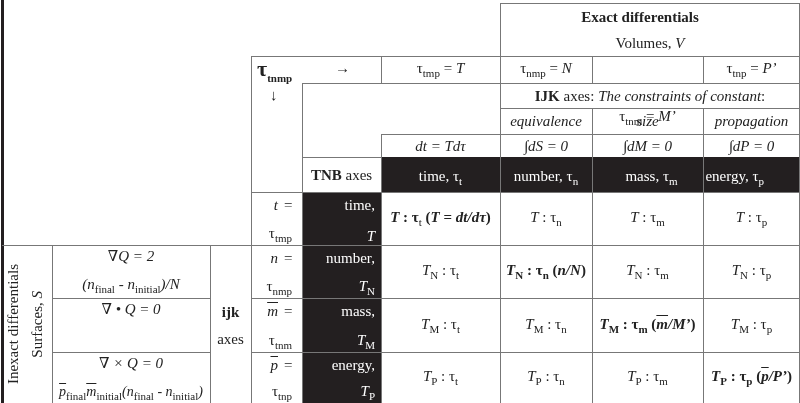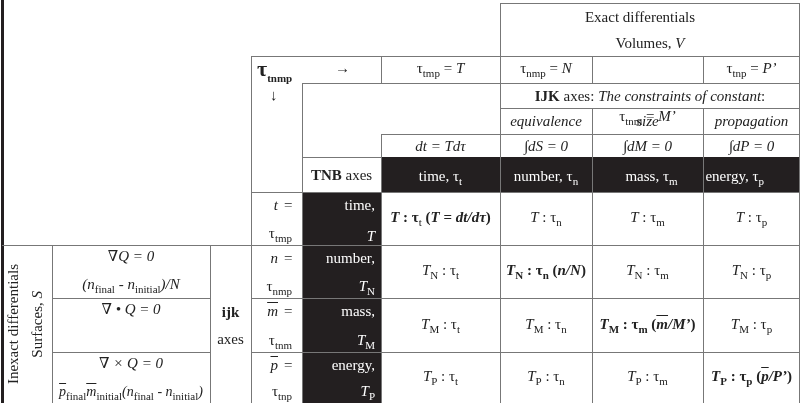--- a/index.html
+++ b/index.html
@@ -46,21 +46,21 @@
 
 <div class="ln" data-name="grid-line" style="left:2px;top:245px;width:798px;height:1px;"></div>
 <div class="ln" data-name="grid-line" style="left:52px;top:245px;width:1px;height:158px;"></div>
 <div class="ln" data-name="grid-line" style="left:210px;top:245px;width:1px;height:158px;"></div>
 <div class="ln" data-name="grid-line" style="left:52px;top:298px;width:158px;height:1px;"></div>
 <div class="ln" data-name="grid-line" style="left:251px;top:298px;width:549px;height:1px;"></div>
 <div class="ln" data-name="grid-line" style="left:52px;top:352px;width:158px;height:1px;"></div>
 <div class="ln" data-name="grid-line" style="left:251px;top:352px;width:549px;height:1px;"></div>
 <div class="ln" data-name="right-border" style="left:799px;top:3px;width:1px;height:400px;"></div>
 
-<div class="c" data-name="exact-differentials-header" style="left:500px;top:4px;width:280px;height:26px;">
+<div class="c" data-name="exact-differentials-header" style="left:500px;top:4px;width:280px;height:26px;font-weight:bold;">
   <span data-name="exact-differentials-label">Exact differentials</span>
 </div>
 <div class="c" data-name="volumes-header" style="left:500px;top:30px;width:300px;height:26px;">
   <span><span data-name="volumes-label">Volumes, </span><span class="it" data-name="volumes-symbol">V</span></span>
 </div>
 
 <div data-name="corner-tau-label" style="position:absolute;left:257px;top:58px;font-size:22px;font-weight:bold;line-height:1;">
   <span data-name="tau-symbol">τ</span><span style="font-size:11px;vertical-align:-6px;" data-name="tau-subscript">tnmp</span>
 </div>
 <div data-name="arrow-right-icon" style="position:absolute;left:335px;top:60px;font-size:15px;">→</div>
@@ -113,21 +113,21 @@
 </div>
 <div class="c" data-name="surfaces-label" style="left:22px;top:245px;width:30px;height:158px;">
   <span class="vert" style="white-space:nowrap;font-size:15px;"><span>Surfaces, </span><span class="it">S</span></span>
 </div>
 <div class="c" data-name="ijk-axes-label" style="left:210px;top:298px;width:41px;height:54px;justify-content:space-around;">
   <b data-name="ijk-bold">ijk</b>
   <span data-name="ijk-axes-text">axes</span>
 </div>
 
 <div class="c two" data-name="surface-row-1" style="left:52px;top:245px;width:158px;height:53px;padding:2px 0;">
-  <span class="it" data-name="surface-eq">∇Q = 0</span>
+  <span class="it" data-name="surface-eq">∇Q = 2</span>
   <span class="it" data-name="surface-expr">(n<sub>final</sub> - n<sub>initial</sub>)/N</span>
 </div>
 <div class="c two" data-name="surface-row-2" style="left:52px;top:298px;width:158px;height:54px;padding:2px 0;">
   <span class="it" data-name="surface-eq">∇ • Q = 0</span>
 </div>
 <div class="c two" data-name="surface-row-3" style="left:52px;top:352px;width:158px;height:51px;padding:2px 0 0 0;">
   <span class="it" data-name="surface-eq">∇ × Q = 0</span>
   <span class="it" data-name="surface-expr" style="font-size:14px;"><span class="ovl">p</span><sub>final</sub><span class="ovl">m</span><sub>initial</sub>(n<sub>final</sub> - n<sub>initial</sub>)</span>
 </div>
 

